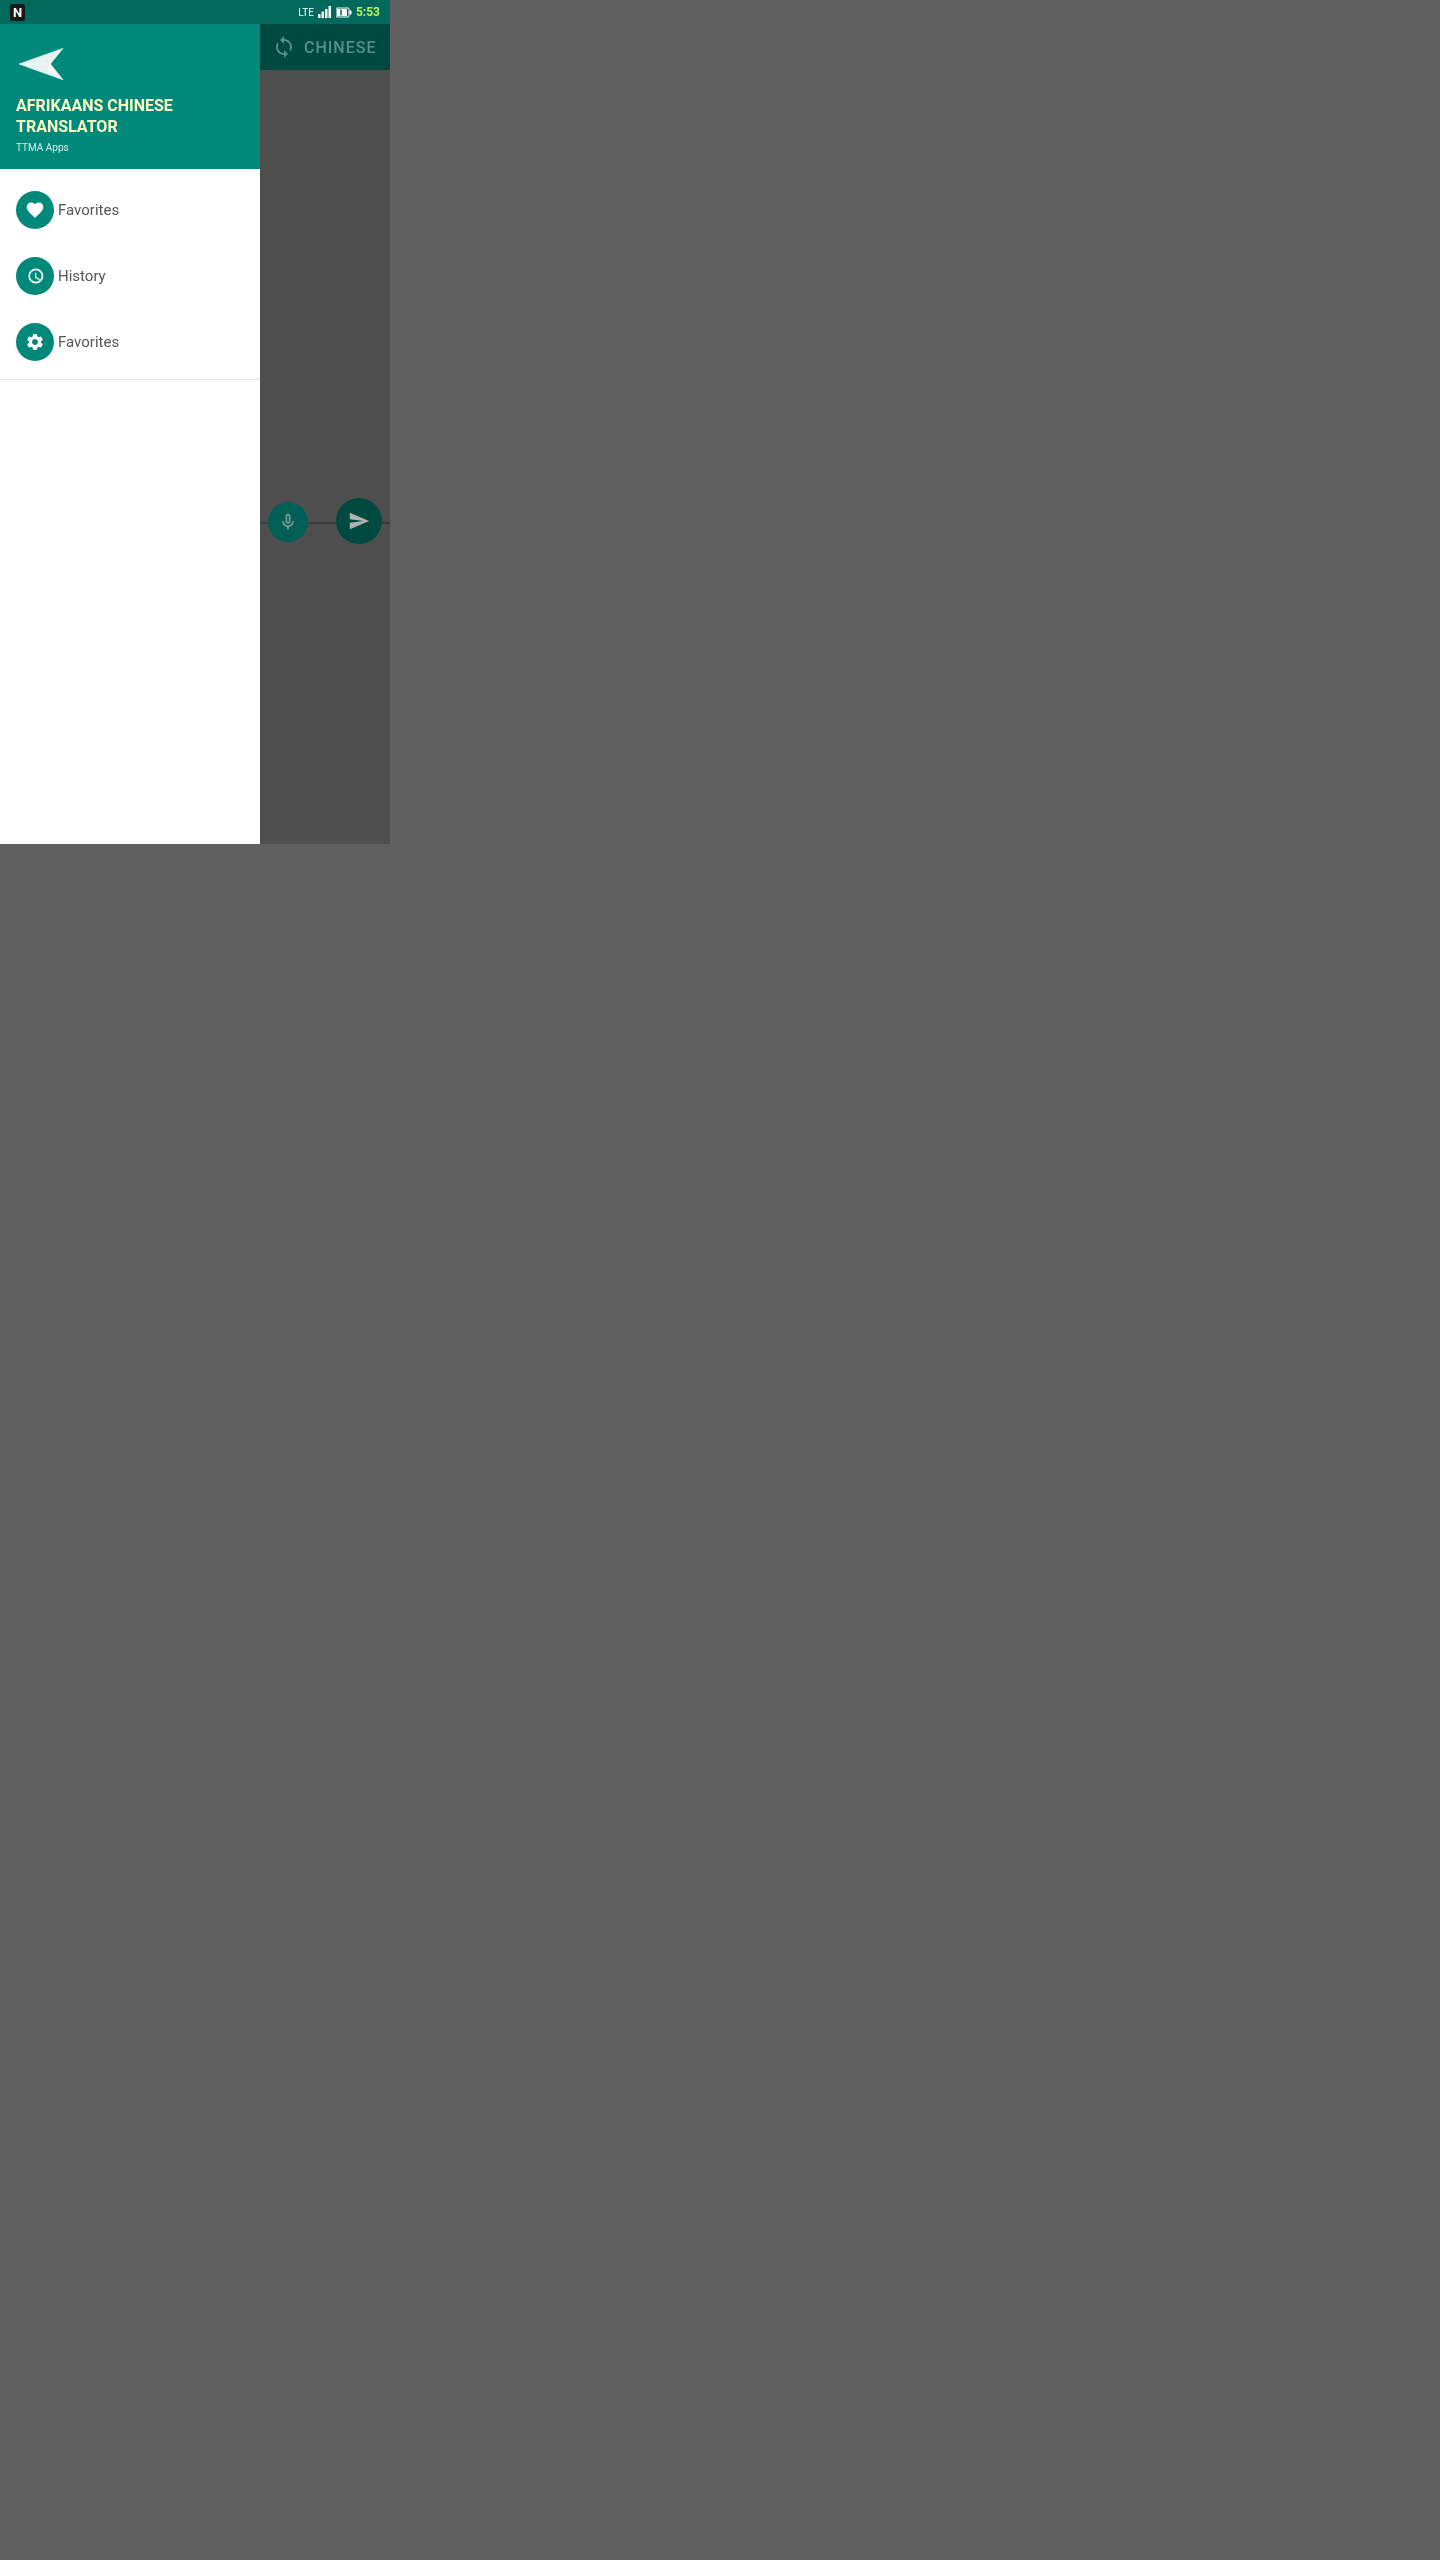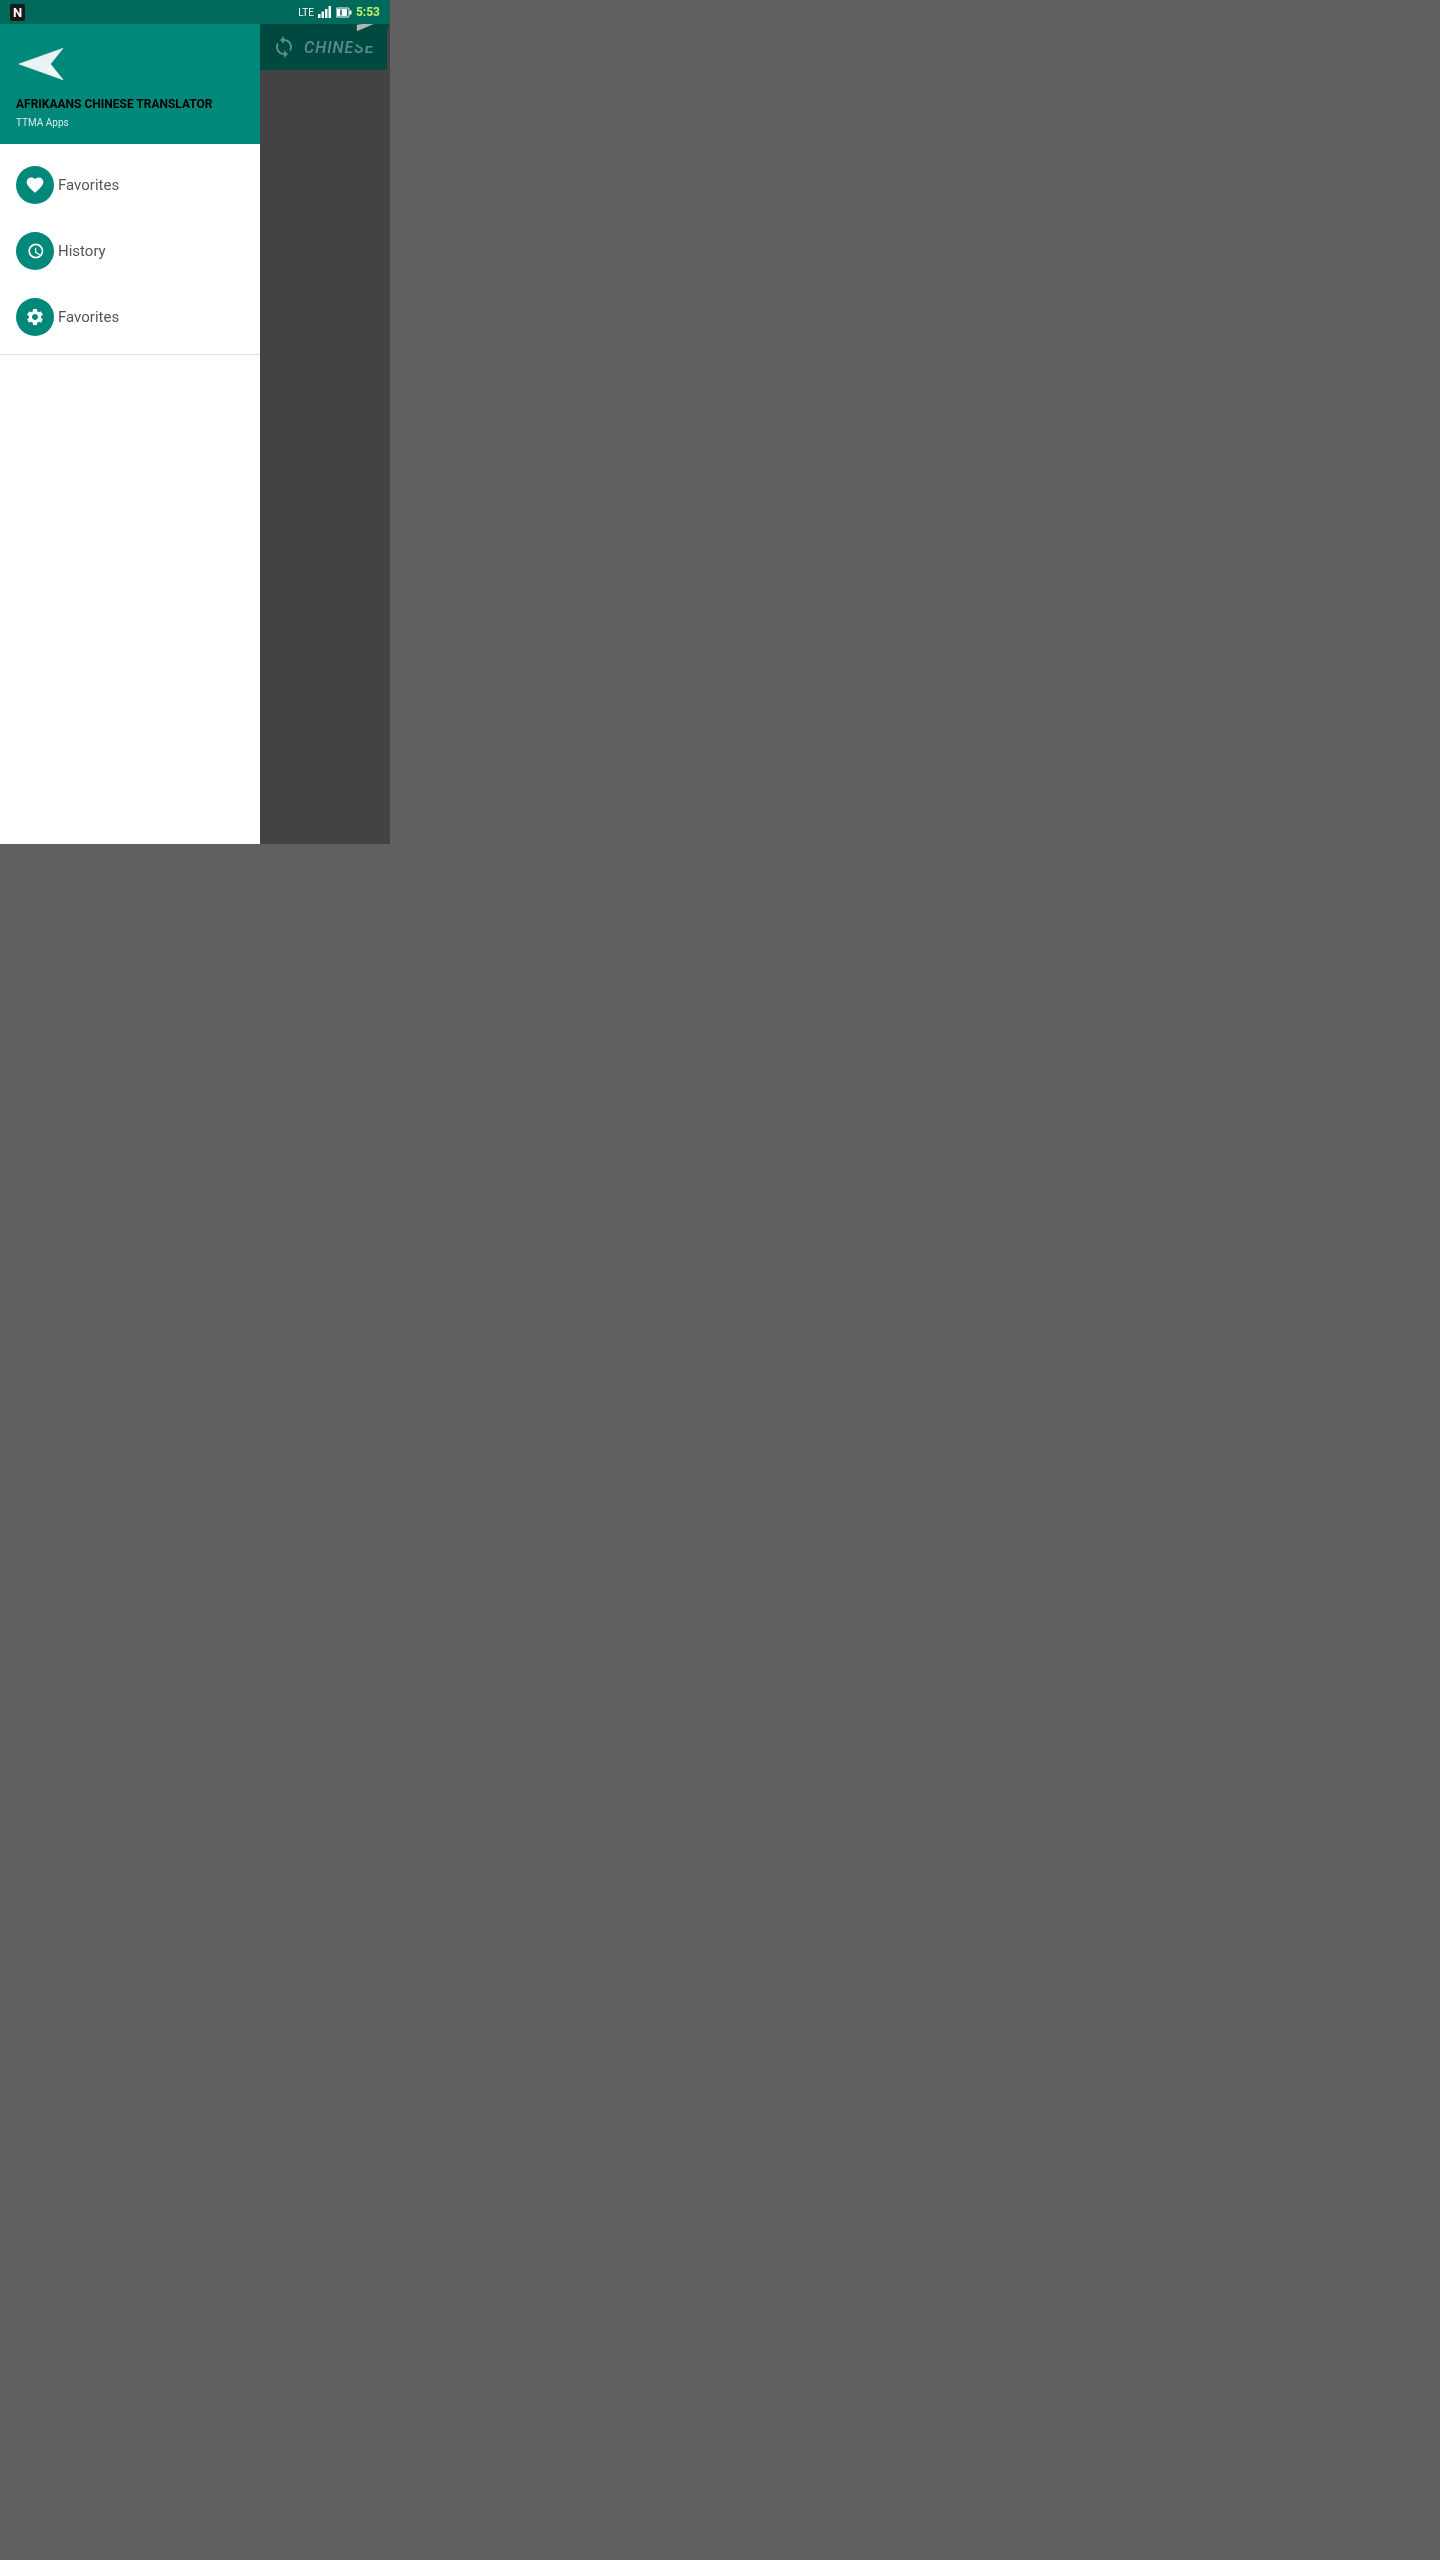--- a/index.html
+++ b/index.html
@@ -97,22 +97,22 @@
       align-items: center;
       justify-content: flex-start;
     }
 
     .paper-plane {
       width: 50px;
       height: 40px;
     }
 
     .drawer-app-name {
-      color: #000000;
-      font-size: 12px;
+      color: #fef9c3;
+      font-size: 16px;
       font-weight: bold;
       line-height: 1.3;
       margin-top: 12px;
     }
 
     .drawer-company {
       color: rgba(255,255,255,0.85);
       font-size: 10px;
       margin-top: 4px;
     }
@@ -160,22 +160,21 @@
 
     
     .main-content {
       position: absolute;
       left: 260px;
       top: 0;
       right: 0;
       height: 100%;
       background: #606060;
       display: flex;
-      flex-direction: row;
-      font-style: italic;
+      flex-direction: column;
     }
 
     
     .app-toolbar {
       background: #00695c;
       height: 46px;
       display: flex;
       align-items: center;
       padding: 0 12px;
       gap: 8px;

